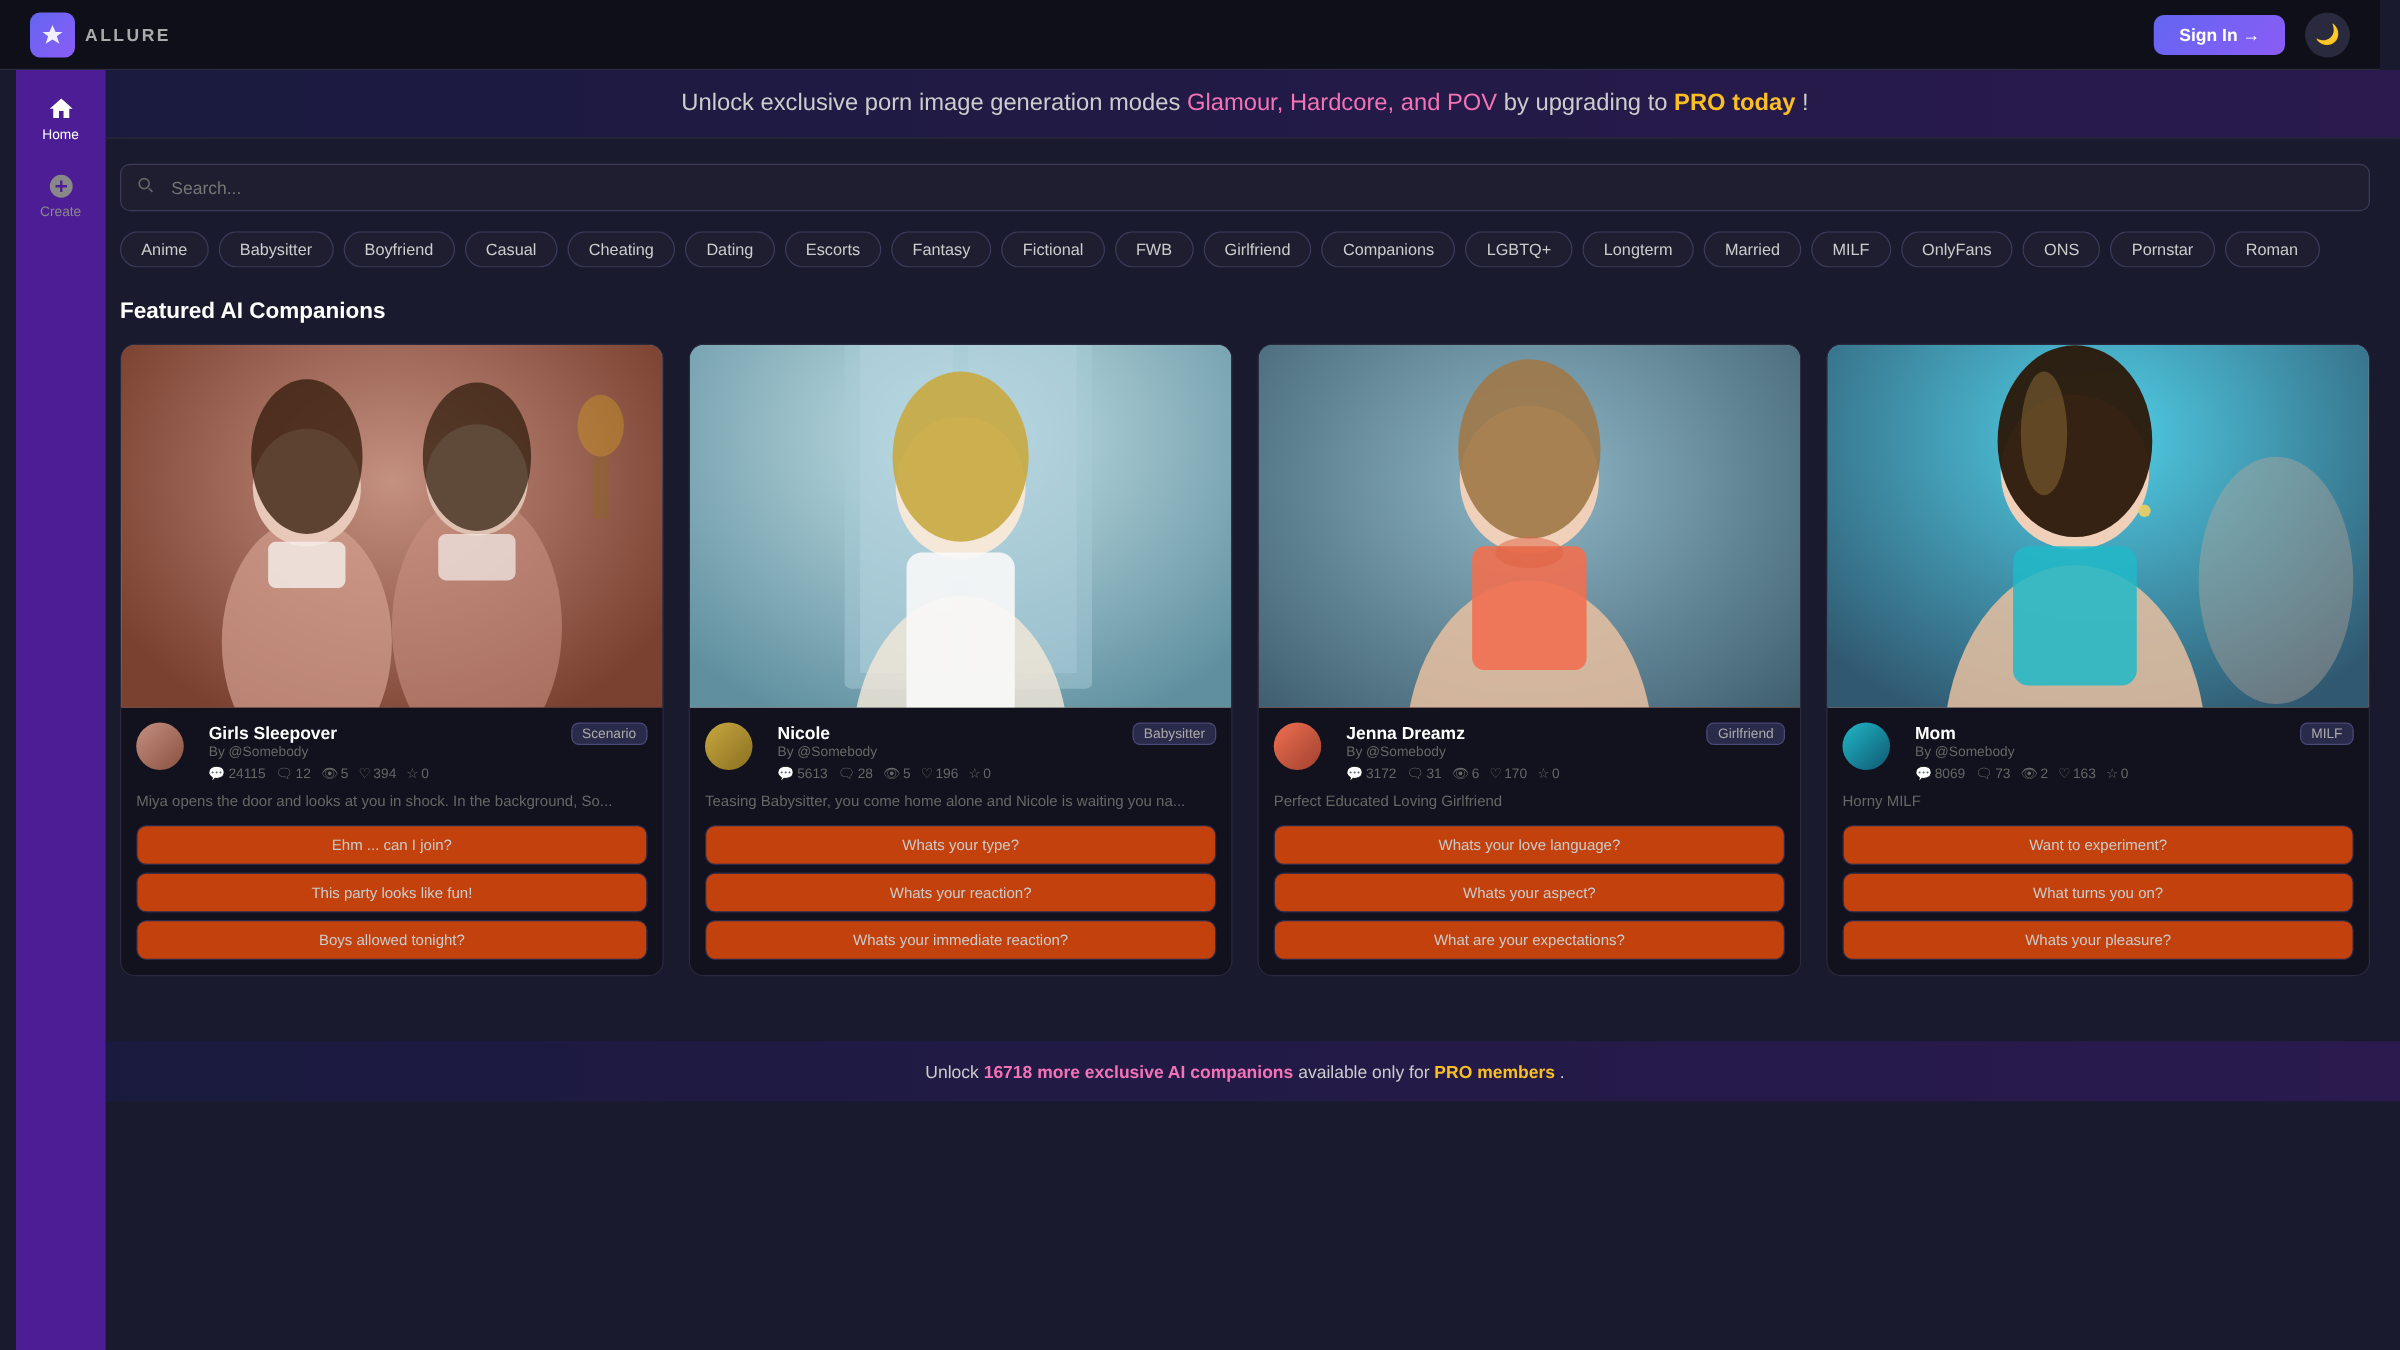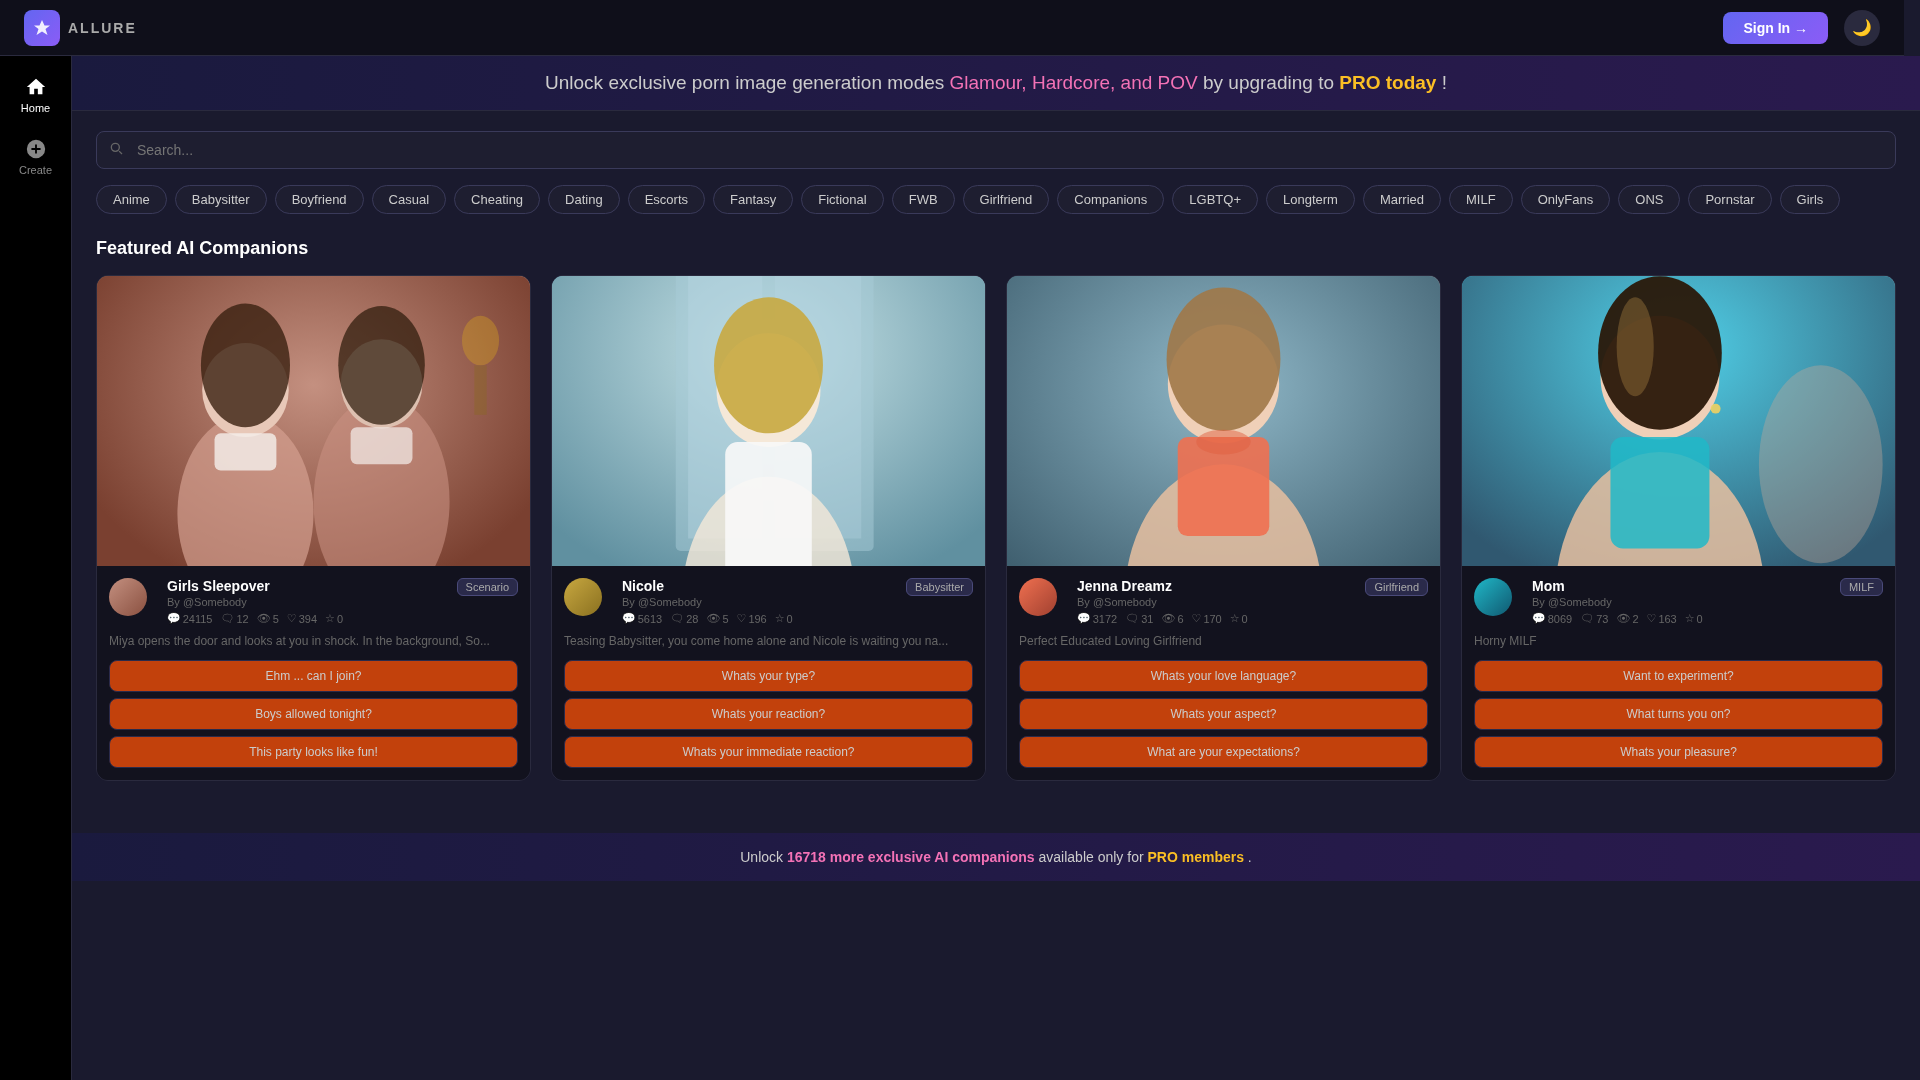--- a/index.html
+++ b/index.html
@@ -77,25 +77,25 @@
       cursor: pointer;
       display: flex;
       align-items: center;
       justify-content: center;
       color: #aaa;
       font-size: 16px;
     }
     
     .sidebar {
       position: fixed;
-      left: 0;
+      left: 13px;
       top: 56px;
       bottom: 0;
       width: 72px;
-      background: #000000;
+      background: #4c1d95;
       border-right: 1px solid #2a2a3e;
       display: flex;
       flex-direction: column;
       align-items: center;
       padding-top: 20px;
       gap: 24px;
       z-index: 99;
     }
     .sidebar-item {
       display: flex;
@@ -373,21 +373,21 @@
       <div class="tag-chip">FWB</div>
       <div class="tag-chip">Girlfriend</div>
       <div class="tag-chip">Companions</div>
       <div class="tag-chip">LGBTQ+</div>
       <div class="tag-chip">Longterm</div>
       <div class="tag-chip">Married</div>
       <div class="tag-chip">MILF</div>
       <div class="tag-chip">OnlyFans</div>
       <div class="tag-chip">ONS</div>
       <div class="tag-chip">Pornstar</div>
-      <div class="tag-chip">Girls</div>
+      <div class="tag-chip">Roman</div>
     </div>
 
     <div class="section-title">Featured AI Companions</div>
 
     <div class="cards-grid">
 
       <div class="card">
         <div class="card-image-container card-img-1">
           <svg width="100%" height="290" viewBox="0 0 350 290" preserveAspectRatio="xMidYMid slice">
             <defs>
@@ -440,22 +440,22 @@
                   <span>☆</span>
                   <span>0</span>
                 </span>
               </div>
             </div>
             <div class="badge">Scenario</div>
           </div>
           <div class="card-desc">Miya opens the door and looks at you in shock. In the background, So...</div>
           <div class="card-actions">
             <button class="action-btn">Ehm ... can I join?</button>
+            <button class="action-btn">This party looks like fun!</button>
             <button class="action-btn">Boys allowed tonight?</button>
-            <button class="action-btn">This party looks like fun!</button>
           </div>
         </div>
       </div>
 
       <div class="card">
         <div class="card-image-container card-img-2">
           <svg width="100%" height="290" viewBox="0 0 350 290" preserveAspectRatio="xMidYMid slice">
             <defs>
               <radialGradient id="bg2" cx="50%" cy="30%" r="70%">
                 <stop offset="0%" stop-color="#c8e4e8"></stop>

